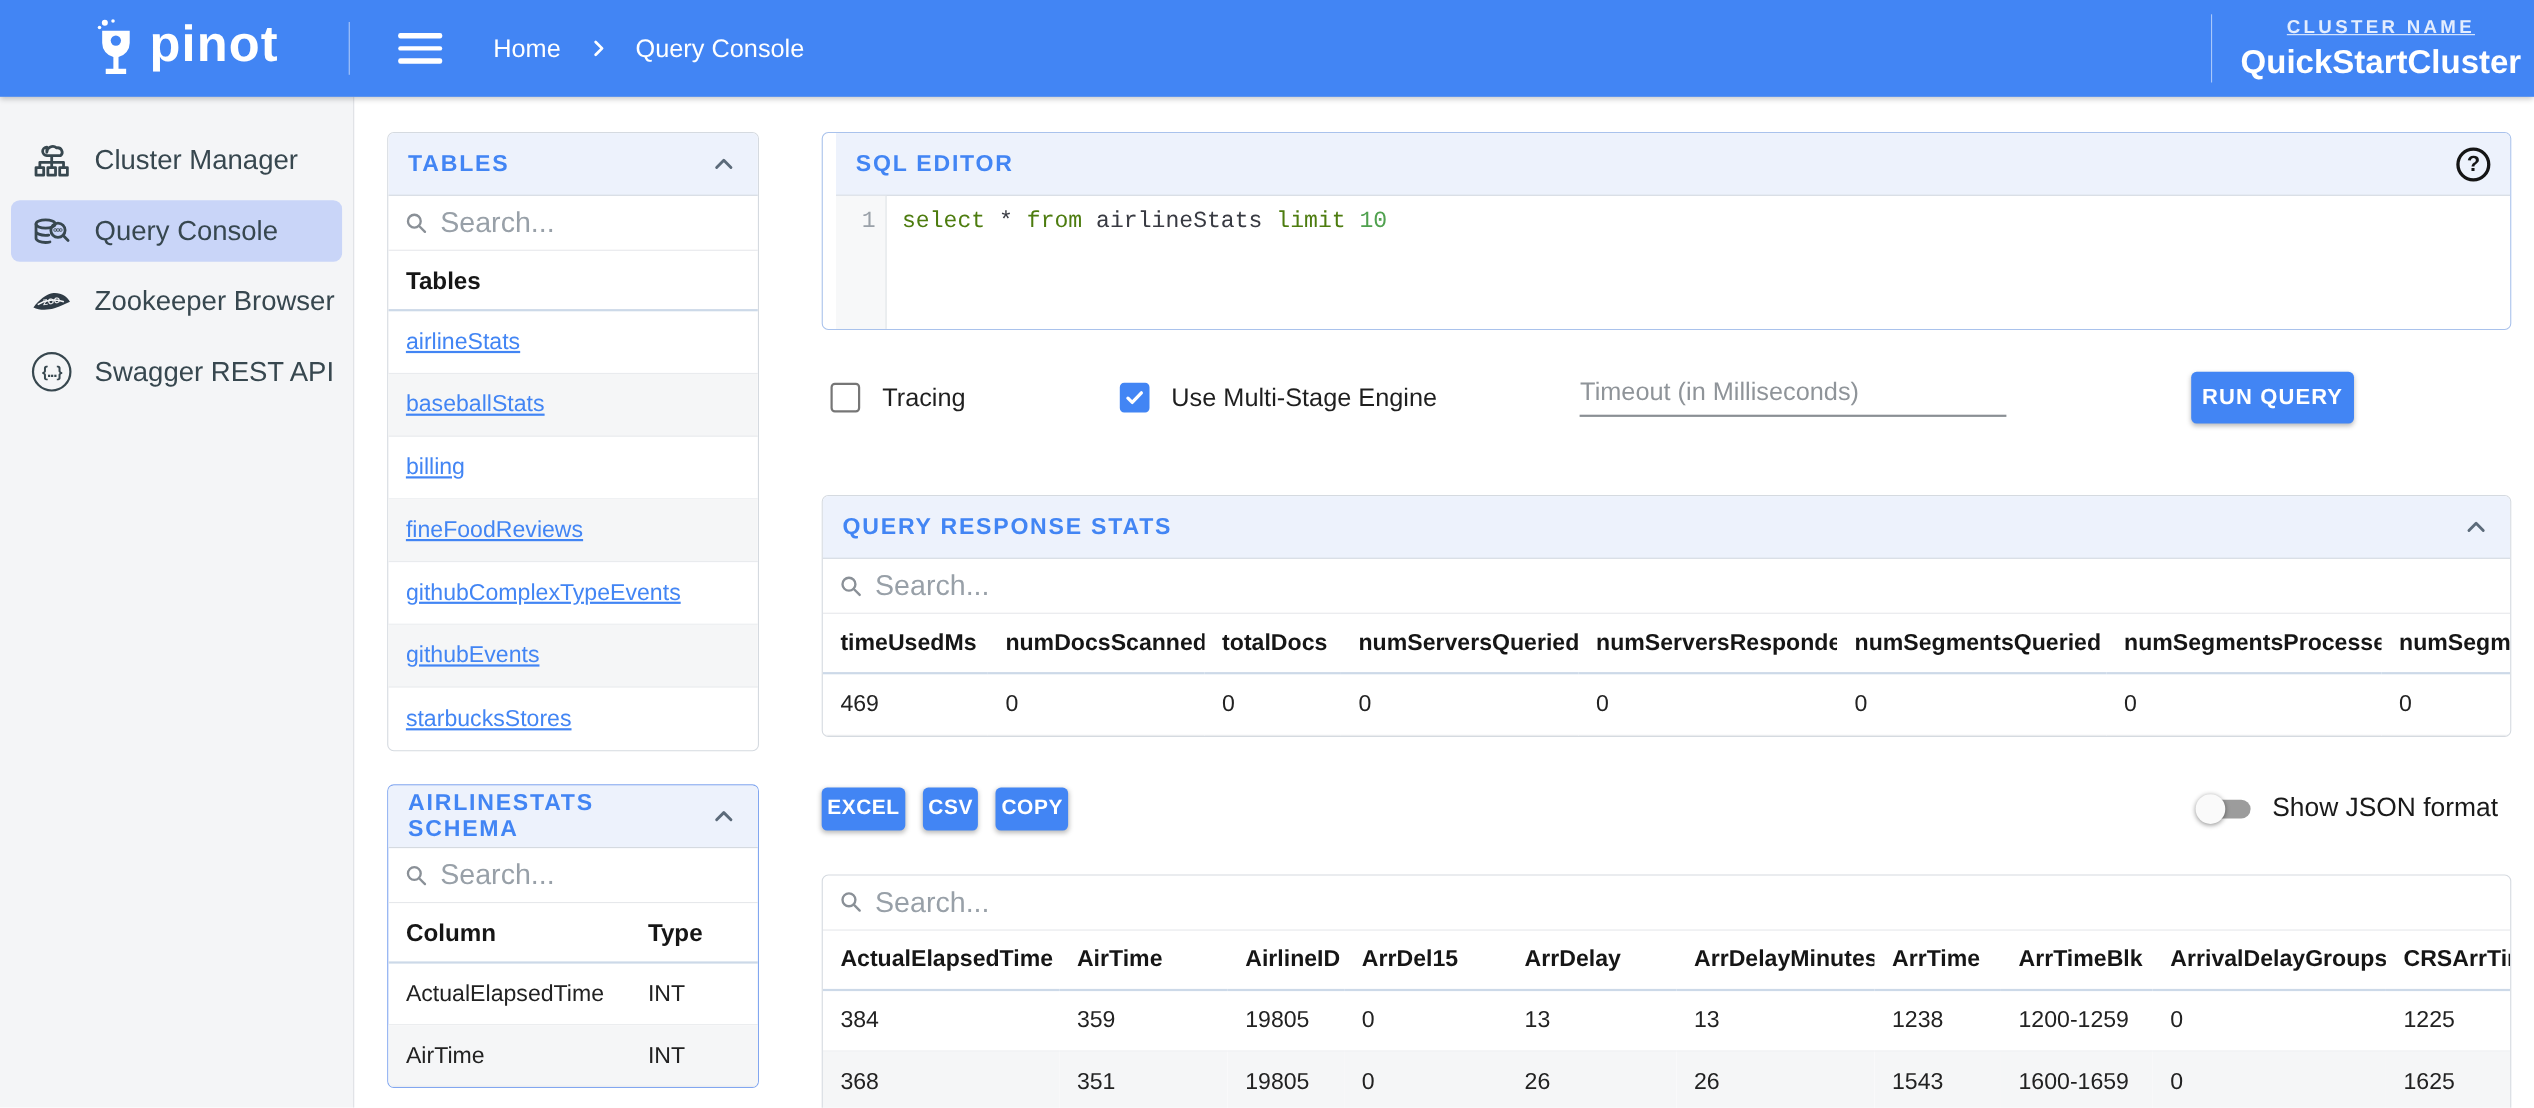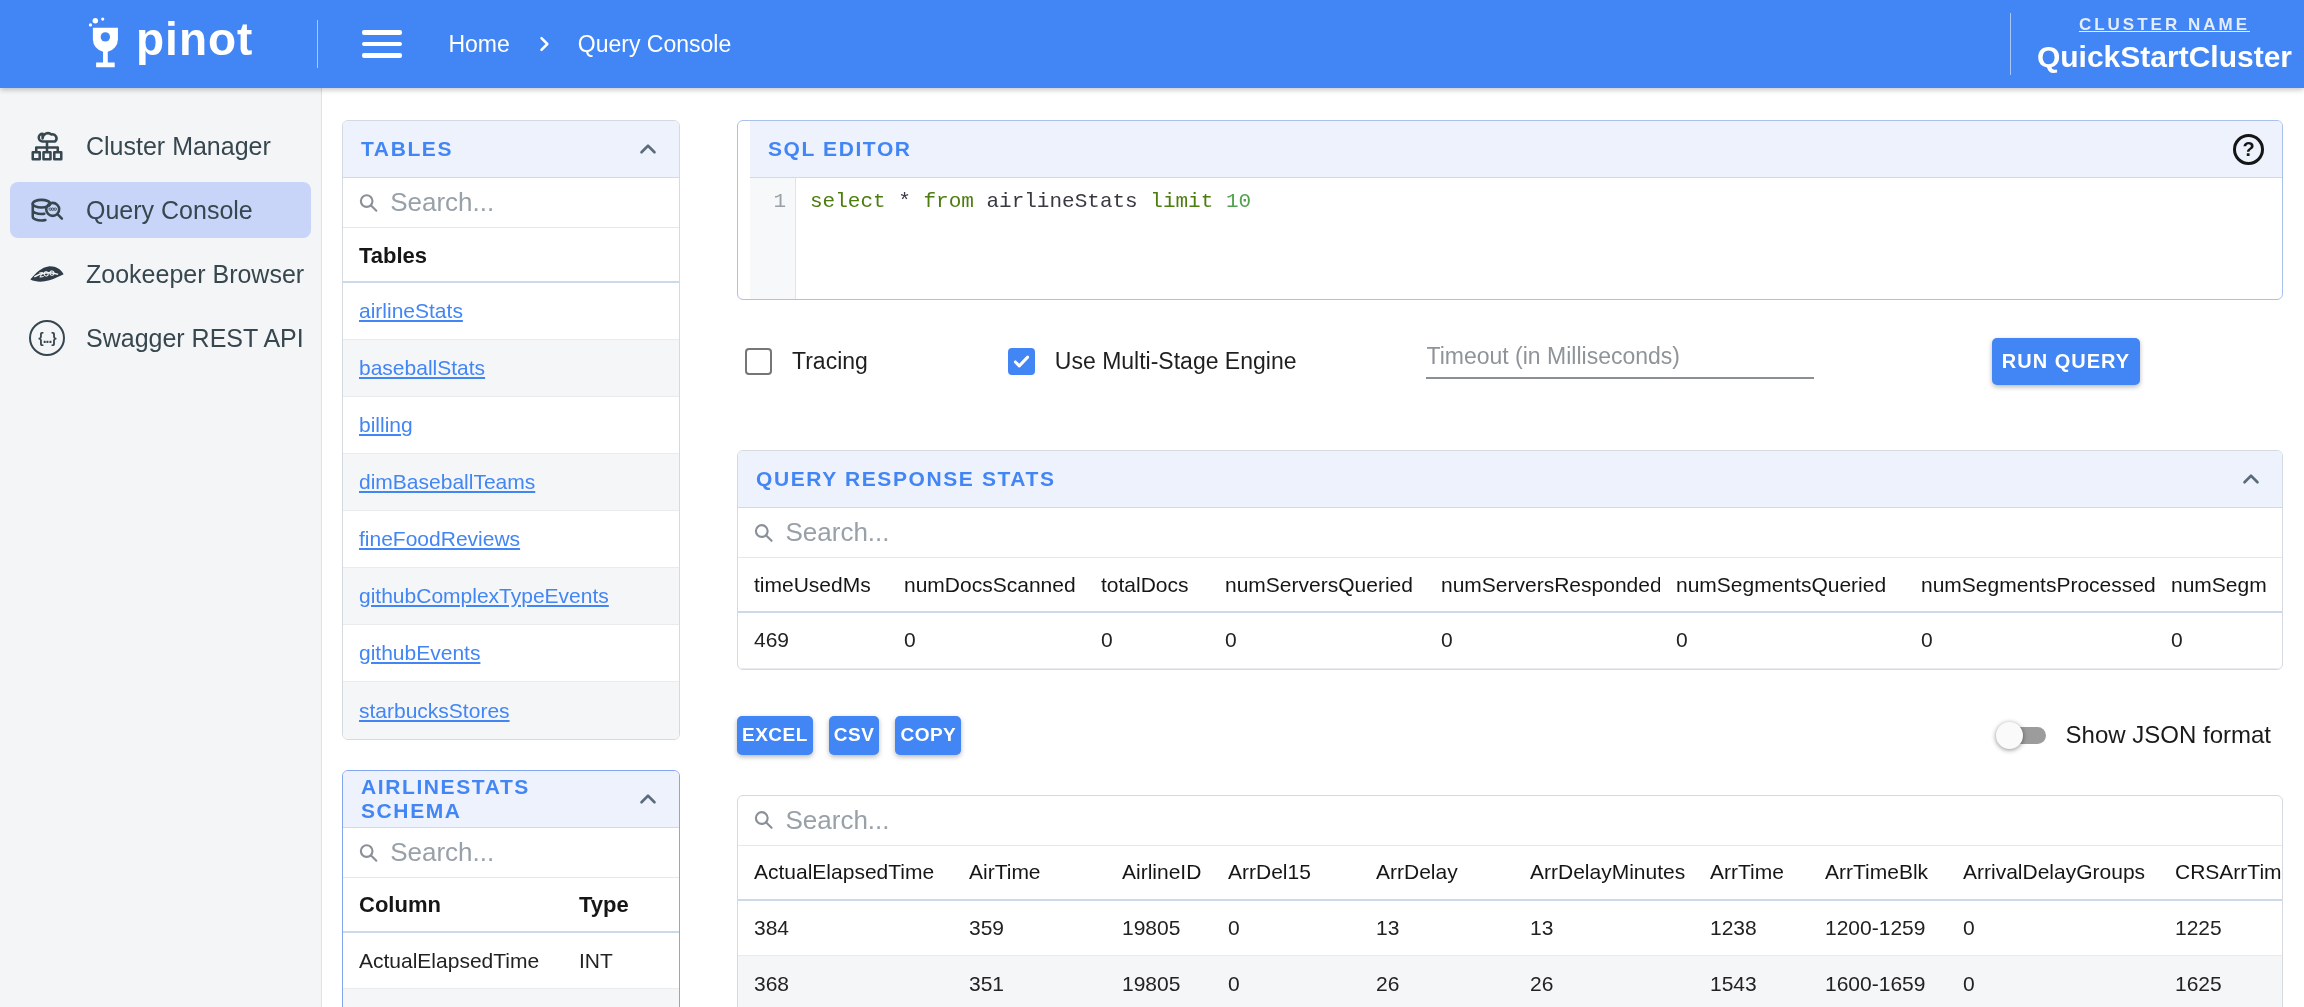--- a/index.html
+++ b/index.html
@@ -28,21 +28,21 @@
     padding-top:30px; flex-shrink:0; }
   .side-item { height:56px; margin:0 10px 8px 10px; border-radius:8px; display:flex;
     align-items:center; gap:20px; padding-left:18px; cursor:pointer; }
   .side-item.active { background:#c9d5f8; }
   .side-icon { width:38px; height:38px; flex-shrink:0; display:flex; align-items:center; justify-content:center; }
   .side-label { font-size:25px; color:#37474f; }
   .swagger-glyph { width:36px; height:36px; border:2.5px solid #37474f; border-radius:50%;
     display:flex; align-items:center; justify-content:center; font-size:14px; font-weight:700;
     color:#37474f; letter-spacing:-1px; }
 
-  .left-col { width:338px; margin-left:20px; padding-top:32px; flex-shrink:0; }
+  .left-col { width:338px; margin-left:30px; padding-top:32px; flex-shrink:0; }
   .content { flex:1; min-width:0; padding:32px 21px 0 57px; }
 
   
   .panel { background:#fff; border:1px solid #d5dae0; border-radius:6px; overflow:hidden; }
   .panel.blue { border-color:#82a7f0; }
   .panel-header { height:57px; background:#edf2fc; display:flex; align-items:center;
     justify-content:space-between; padding:0 18px; border-bottom:1px solid #d5dae0; }
   .panel-title { color:#4285f4; font-weight:700; font-size:21px; letter-spacing:1.6px; }
   .chev-btn { background:none; border:none; cursor:pointer; display:flex; }
   .search-row { height:50px; display:flex; align-items:center; padding:0 14px;
@@ -95,21 +95,21 @@
   .timeout-field input::placeholder { color:#8f9499; }
   .btn-primary { background:#4285f4; color:#fff; font-weight:700; border:none; border-radius:5px;
     box-shadow:0 2px 5px rgba(0,0,0,.28); letter-spacing:1px; cursor:pointer;
     font-family:"Liberation Sans", sans-serif; }
   .run-btn { width:148px; height:47px; font-size:20px; margin-left:auto; margin-right:143px; }
 
   
   .stats-panel { margin-top:64px; }
   .result-panel { margin-top:40px; }
   .data-table { width:100%; border-collapse:collapse; table-layout:fixed; }
-  .data-table th { text-align:left; padding:0 4px 0 16px; height:54px; font-size:21px; font-weight:400;
+  .data-table th { text-align:left; padding:0 4px 0 16px; height:54px; font-size:21px; font-weight:700;
     color:#161616; border-bottom:2px solid #ccd9e8; white-space:nowrap; overflow:hidden; }
   .data-table td { text-align:left; padding:0 4px 0 16px; height:56px; font-size:21px; color:#222;
     border-bottom:1px solid #e9ebee; white-space:nowrap; overflow:hidden; }
   .data-table tbody tr:nth-child(even) { background:#f5f6f7; }
 
   
   .export-row { margin-top:46px; display:flex; align-items:center; gap:16px; }
   .export-btn { height:39px; padding:0 5px; font-size:19px; letter-spacing:.5px; }
   .toggle-group { margin-left:auto; display:flex; align-items:center; gap:20px; margin-right:12px; }
   .toggle { position:relative; width:46px; height:17px; background:#9c9c9c; border-radius:9px;
@@ -222,23 +222,20 @@
       <div class="list-header">Tables</div>
       <div>
         <div class="table-row">
             <a class="table-link">airlineStats</a>
           </div>
         <div class="table-row">
             <a class="table-link">baseballStats</a>
           </div>
         <div class="table-row">
             <a class="table-link">billing</a>
-          </div>
-        <div class="table-row">
-            <a class="table-link">dimBaseballTeams</a>
           </div>
         <div class="table-row">
             <a class="table-link">fineFoodReviews</a>
           </div>
         <div class="table-row">
             <a class="table-link">githubComplexTypeEvents</a>
           </div>
         <div class="table-row">
             <a class="table-link">githubEvents</a>
           </div>

